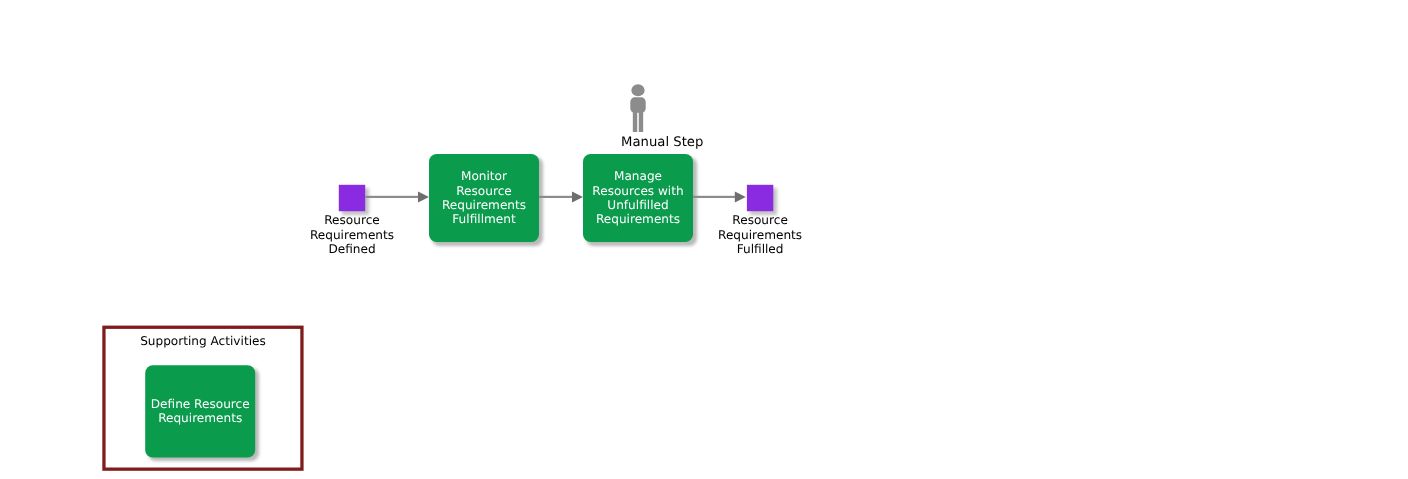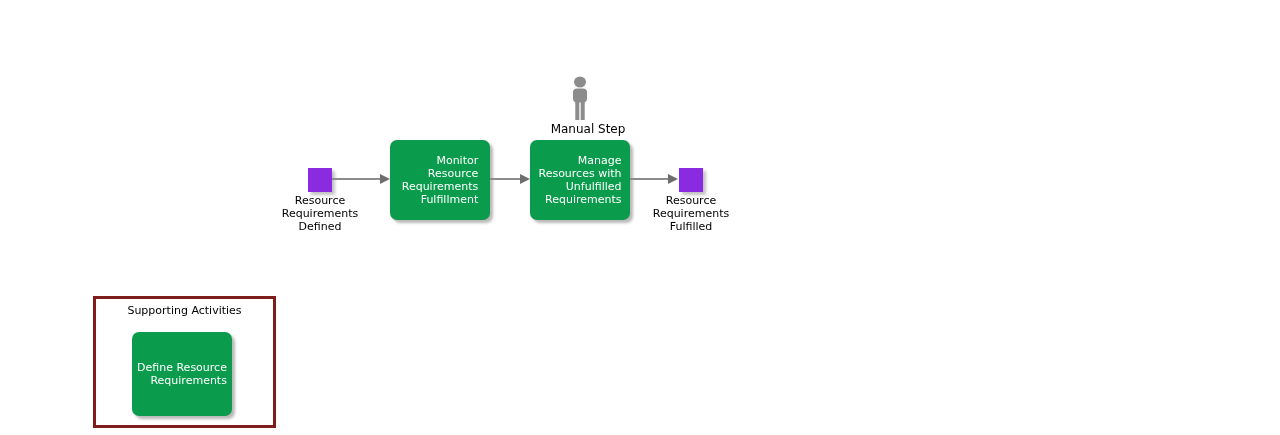--- a/index.html
+++ b/index.html
@@ -10,21 +10,21 @@
   .header-bar {
     position:absolute; left:8px; top:10px; width:1264px; height:30px;
     background:#8a2be2; color:#ffffff; font-size:12px; font-weight:bold;
     display:flex; align-items:center; justify-content:center;
   }
   .activity {
     position:absolute; width:100px; height:80px; background:#0a9b4c;
     border-radius:7px; box-shadow:3px 3px 3px #b9b9b9;
     color:#ffffff; font-size:11px; line-height:13px;
     display:flex; align-items:center; justify-content:center;
-    text-align:right; white-space:pre-line; cursor:pointer;
+    text-align:center; white-space:pre-line; cursor:pointer;
   }
   #step-monitor { left:390px; top:140px; }
   #step-manage  { left:530px; top:140px; }
   .event-square {
     position:absolute; width:24px; height:24px; background:#8a2be2;
     box-shadow:3px 3px 3px #c2c2c2; top:168px; cursor:pointer;
   }
   #start-event { left:308px; }
   #end-event   { left:679px; }
   .event-label {
@@ -40,21 +40,21 @@
   .arrow-head {
     position:absolute; top:174px; width:0; height:0;
     border-left:10px solid #6e6e6e;
     border-top:5px solid transparent; border-bottom:5px solid transparent;
   }
   #arrow1-head { left:380px; }
   #arrow2-head { left:520px; }
   #arrow3-head { left:668px; }
   .person-icon { position:absolute; left:564px; top:76px; }
   .manual-step-label {
-    position:absolute; left:528px; top:122px; width:120px;
+    position:absolute; left:542px; top:122px; width:120px;
     text-align:center; font-size:12px; color:#000000;
   }
   .group-box {
     position:absolute; left:93px; top:296px; width:177px; height:126px;
     border:3px solid #7f1d1d; background:#ffffff;
   }
   .group-title {
     position:absolute; top:5px; left:0; width:100%;
     text-align:center; font-size:11px; color:#000000;
   }

